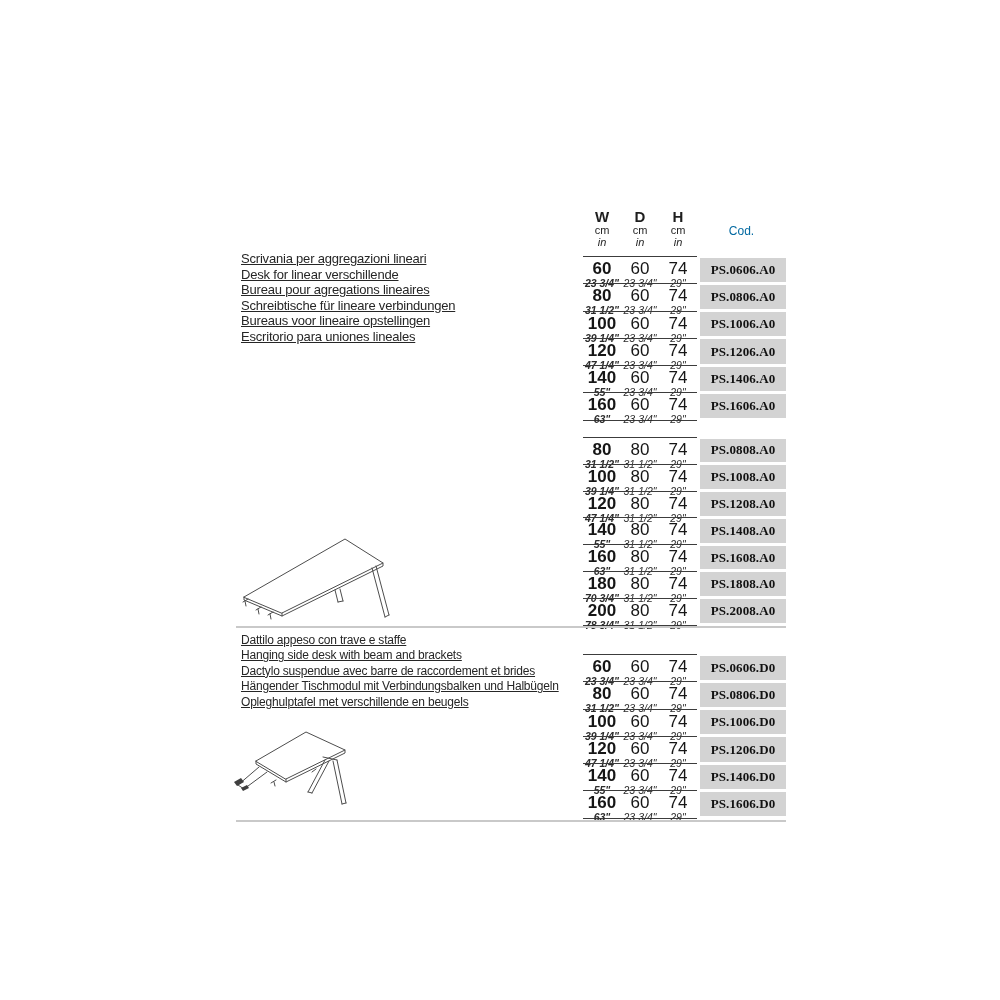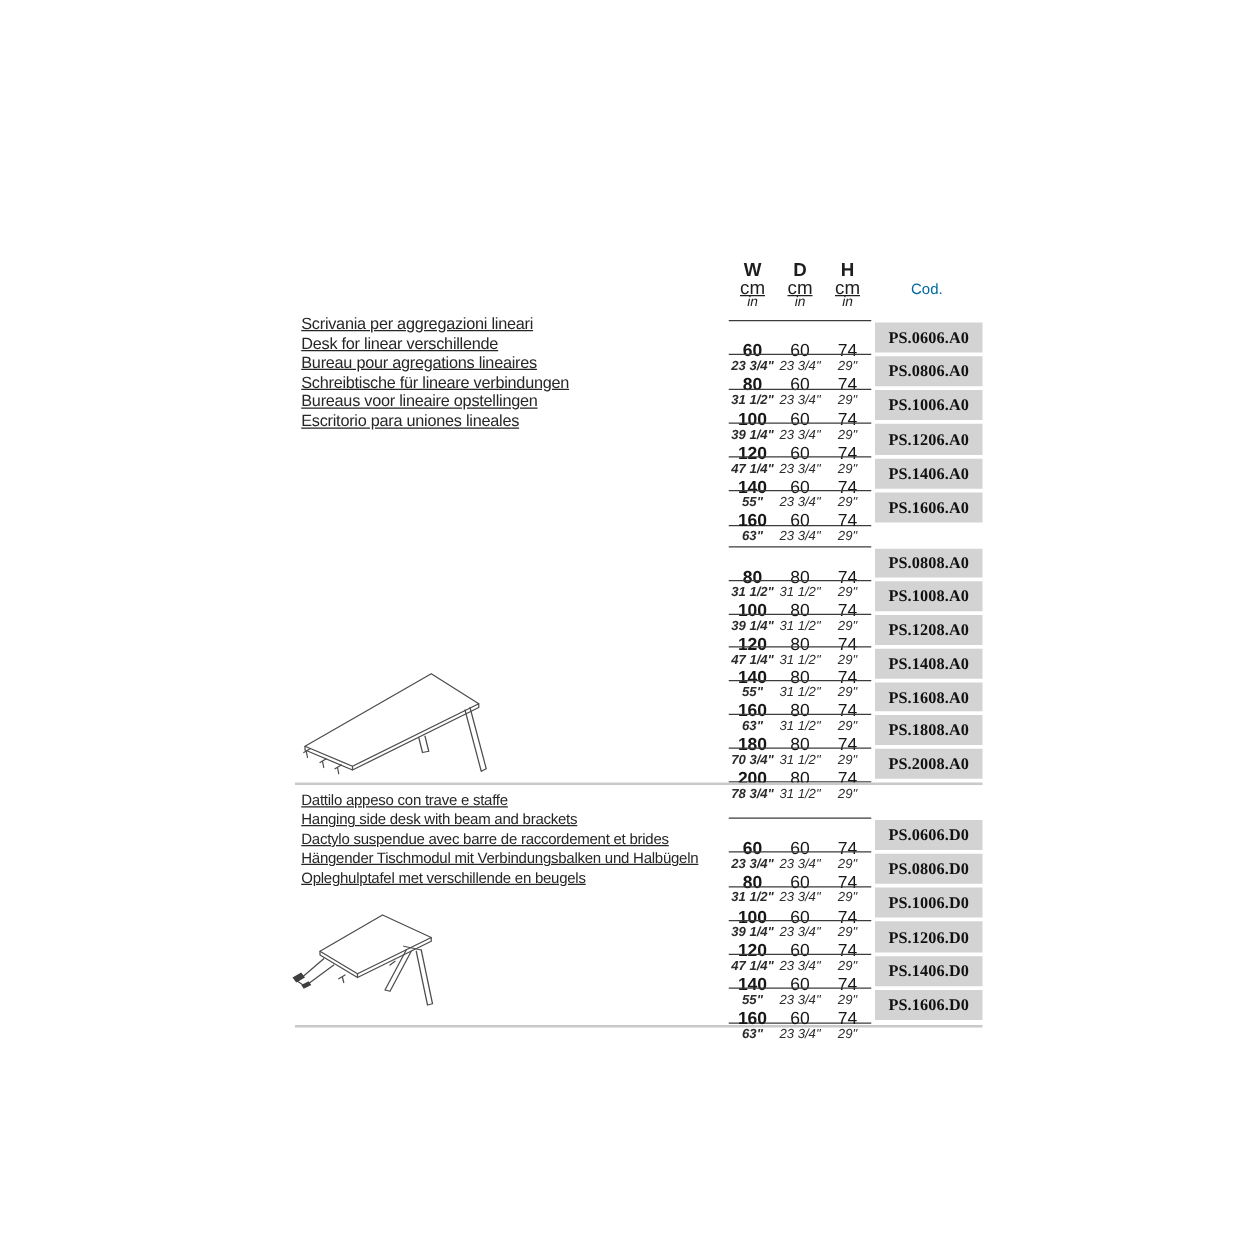--- a/index.html
+++ b/index.html
@@ -9,29 +9,29 @@
   }
   
   .desc{position:absolute;left:241px;color:#262626;text-decoration:underline;}
   .desc-1{top:251px;font-size:13px;line-height:15.6px;letter-spacing:-0.2px;}
   .desc-2{top:633px;font-size:12px;line-height:15.4px;letter-spacing:-0.2px;}
   .desc div{white-space:nowrap;}
   
   .thead{position:absolute;left:583px;top:210px;width:203px;display:flex;}
   .hcell{width:38px;text-align:center;}
   .hletter{font-weight:bold;font-size:15px;line-height:14px;}
-  .hunit{font-size:15px;line-height:11px;margin-top:1px;text-decoration:underline;}
+  .hunit{font-size:11px;line-height:11px;margin-top:1px;}
   .hin{font-size:11px;line-height:11px;font-style:italic;margin-top:1px;}
   .hcod{flex:1;text-align:center;font-size:12px;color:#0369a1;padding-top:14px;}
   
   .spec-table{position:absolute;left:583px;width:203px;}
   .row{display:flex;height:var(--rh,27px);}
   .nums{width:114px;display:flex;border-top:1px solid #3c3c3c;box-sizing:border-box;}
   .cell{width:38px;text-align:center;line-height:1;}
-  .cm{font-size:14px;margin-top:16px;color:#161616;}
+  .cm{font-size:17px;margin-top:3px;color:#161616;}
   .in{font-size:10.5px;font-style:italic;margin-top:1px;color:#2c2c2c;}
   .cell.wcol .cm,.cell.wcol .in{font-weight:bold;}
   .code{
     width:86px;margin-left:3px;align-self:center;height:calc(var(--rh,27px) - 3px);
     background:var(--codebg,#d3d3d3);font-weight:bold;font-size:13px;color:#111;
     display:flex;align-items:center;justify-content:center;letter-spacing:0.1px;font-family:Liberation Serif, serif;
   }
   .tline{width:114px;border-top:1px solid #3c3c3c;}
   
   .divider{position:absolute;left:236px;width:550px;height:2px;background:#c9c9c9;}

